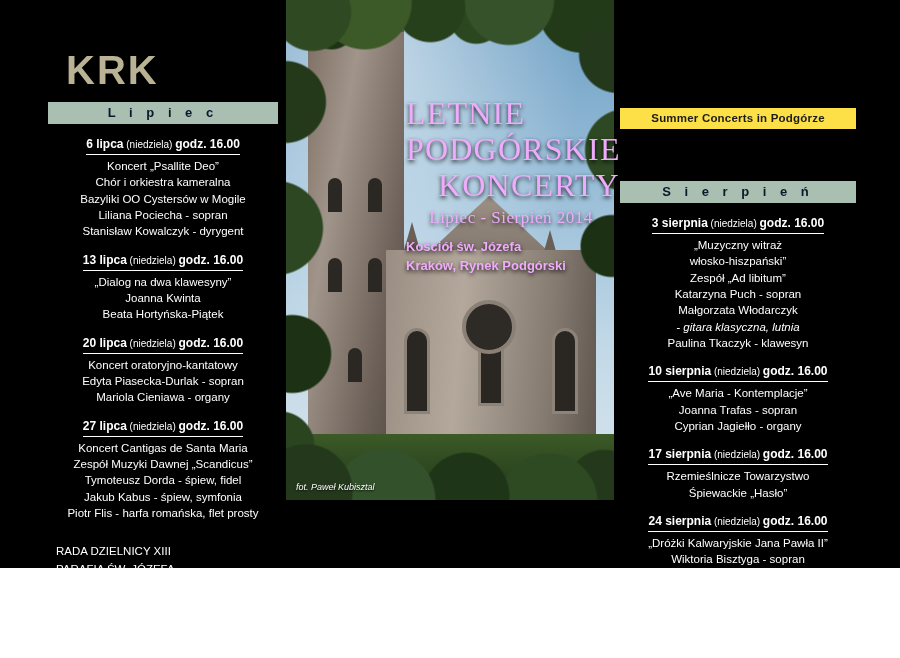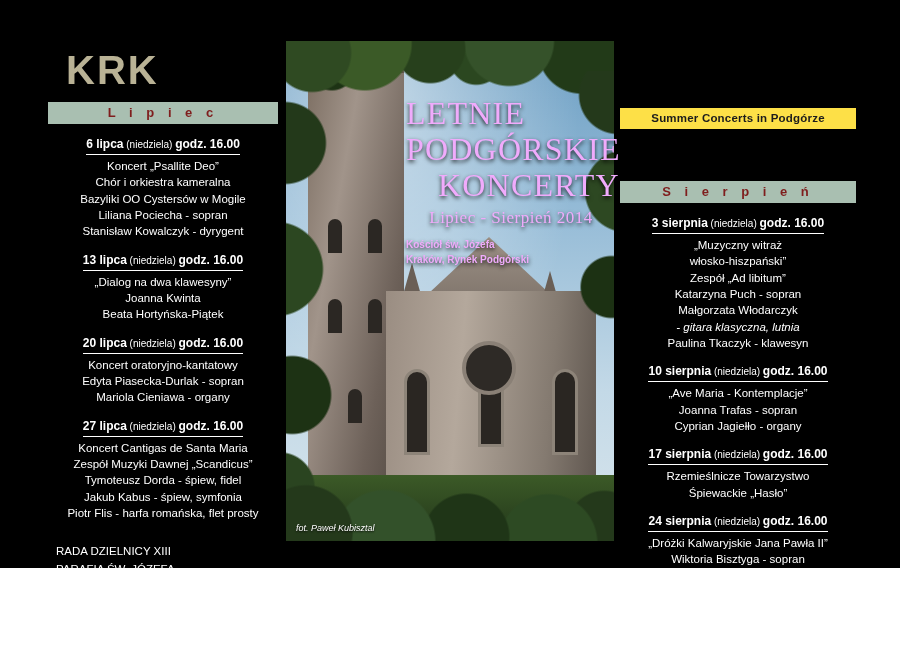--- a/index.html
+++ b/index.html
@@ -14,21 +14,20 @@
     background: #000000;
     overflow: hidden;
   }
 
   
   .photo {
     position: absolute;
     left: 286px; top: 0; width: 328px; height: 500px;
     overflow: hidden;
     background: linear-gradient(#7fa8c9 0%, #9ec2da 45%, #b9d2e2 100%);
-    margin-top: 41px;
   }
   .sky {
     position: absolute; inset: 0;
     background:
       radial-gradient(ellipse at 30% 10%, rgba(255,255,255,.55), rgba(255,255,255,0) 60%),
       linear-gradient(#6c9ec3 0%, #96bcd7 35%, #c3d9e7 70%, #d8e5ec 100%);
   }
   .foliage-top {
     position: absolute; left: 0; top: 0; width: 100%; height: 120px;
     background:
@@ -121,36 +120,36 @@
   }
   .title-block .l1 { font-size: 32px; }
   .title-block .l2 { font-size: 32px; }
   .title-block .l3 { font-size: 32px; padding-left: 32px; }
   .title-sub {
     font-family: "Liberation Serif", serif;
     font-size: 17px; margin-top: 5px; letter-spacing: .5px; text-align: center;
   }
   .title-place {
     font-family: "Liberation Sans", sans-serif;
-    font-size: 10px; font-weight: bold; margin-top: 10px; line-height: 1.45;
+    font-size: 13px; font-weight: bold; margin-top: 10px; line-height: 1.45;
   }
 
   
   .col-left {
     position: absolute; left: 48px; top: 50px; width: 230px;
     color: #ffffff; text-align: center;
   }
   .krk {
     font-family: "Liberation Sans", sans-serif;
     font-size: 40px; font-weight: bold; letter-spacing: 2px;
     color: #b9b295; text-align: left; margin-left: 18px; line-height: 1;
   }
   .month-bar {
     margin-top: 12px;
-    background: #a9bfb1; color: #7f1d1d;
+    background: #a9bfb1; color: #0f172a;
     font-size: 13px; letter-spacing: 5px; font-weight: bold;
     padding: 3px 0 4px;
   }
   .col-right {
     position: absolute; left: 620px; top: 108px; width: 236px;
     color: #ffffff; text-align: center;
   }
   .summary-bar {
     background: #fde047; color: #1c1c1c;
     font-size: 11.5px; font-weight: bold; letter-spacing: .2px;

